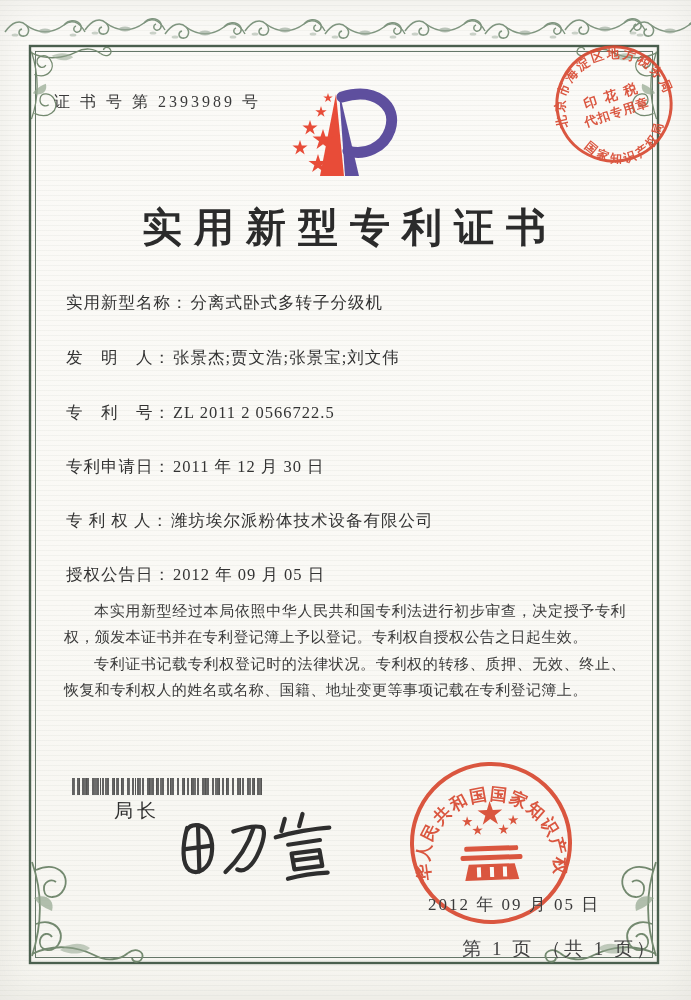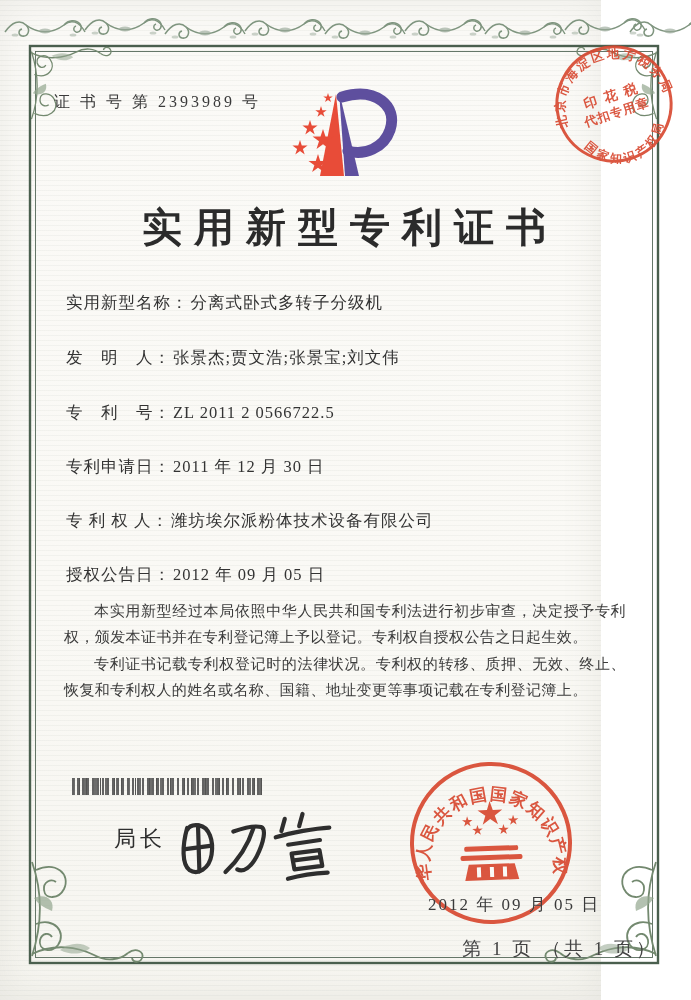--- a/index.html
+++ b/index.html
@@ -3,21 +3,21 @@
 <meta charset="utf-8">
 <style>
   html,body{margin:0;padding:0;}
   body{
     width:691px;height:1000px;overflow:hidden;
     background:#ffffff;
     font-family:"Liberation Serif","DejaVu Serif",serif;
     color:#2f2f2f;
   }
   .paper{
-    position:relative;width:601px;height:1000px;
+    position:relative;width:691px;height:1000px;
     background:
       repeating-linear-gradient(180deg, rgba(165,175,165,0.10) 0 1px, rgba(0,0,0,0) 1px 5px),
       linear-gradient(180deg,#fbfaf7 0%,#faf9f5 60%,#f6f5f0 100%);
     box-shadow:inset 0 0 40px rgba(120,120,110,0.12);
   }
   svg{display:block}
   .abs{position:absolute}
 
   .cert-number{
     left:54px;top:92px;font-size:16px;letter-spacing:3px;color:#3a3a3a;
@@ -37,21 +37,21 @@
     color:#3b3b3b;letter-spacing:0.4px;
   }
   .body-text p{margin:0;text-indent:2em;}
   .barcode{
     left:72px;top:778px;width:190px;height:17px;opacity:.85;
     background:
       repeating-linear-gradient(90deg,#4a4a4a 0 2px,rgba(0,0,0,0) 2px 5px),
       repeating-linear-gradient(90deg,#383838 0 1px,rgba(0,0,0,0) 1px 7px),
       repeating-linear-gradient(90deg,#555 0 3px,rgba(0,0,0,0) 3px 11px);
   }
-  .issuer-title{left:114px;top:824px;font-size:22px;letter-spacing:4px;color:#2f2f2f;}
+  .issuer-title{left:114px;top:798px;font-size:19px;letter-spacing:4px;color:#2f2f2f;}
   .signature{left:168px;top:795px;}
   .stamp-date{
     left:428px;top:893px;font-size:17px;letter-spacing:2px;color:#3a3a3a;z-index:6;
     text-shadow:0 0 1px rgba(255,255,255,.4);
   }
   .footer{
     left:30px;top:936px;width:628px;text-align:right;
     font-size:19px;letter-spacing:3px;color:#444;
   }
   .tax-stamp{left:548px;top:38px;transform:rotate(-18deg);opacity:.92;z-index:5;}

